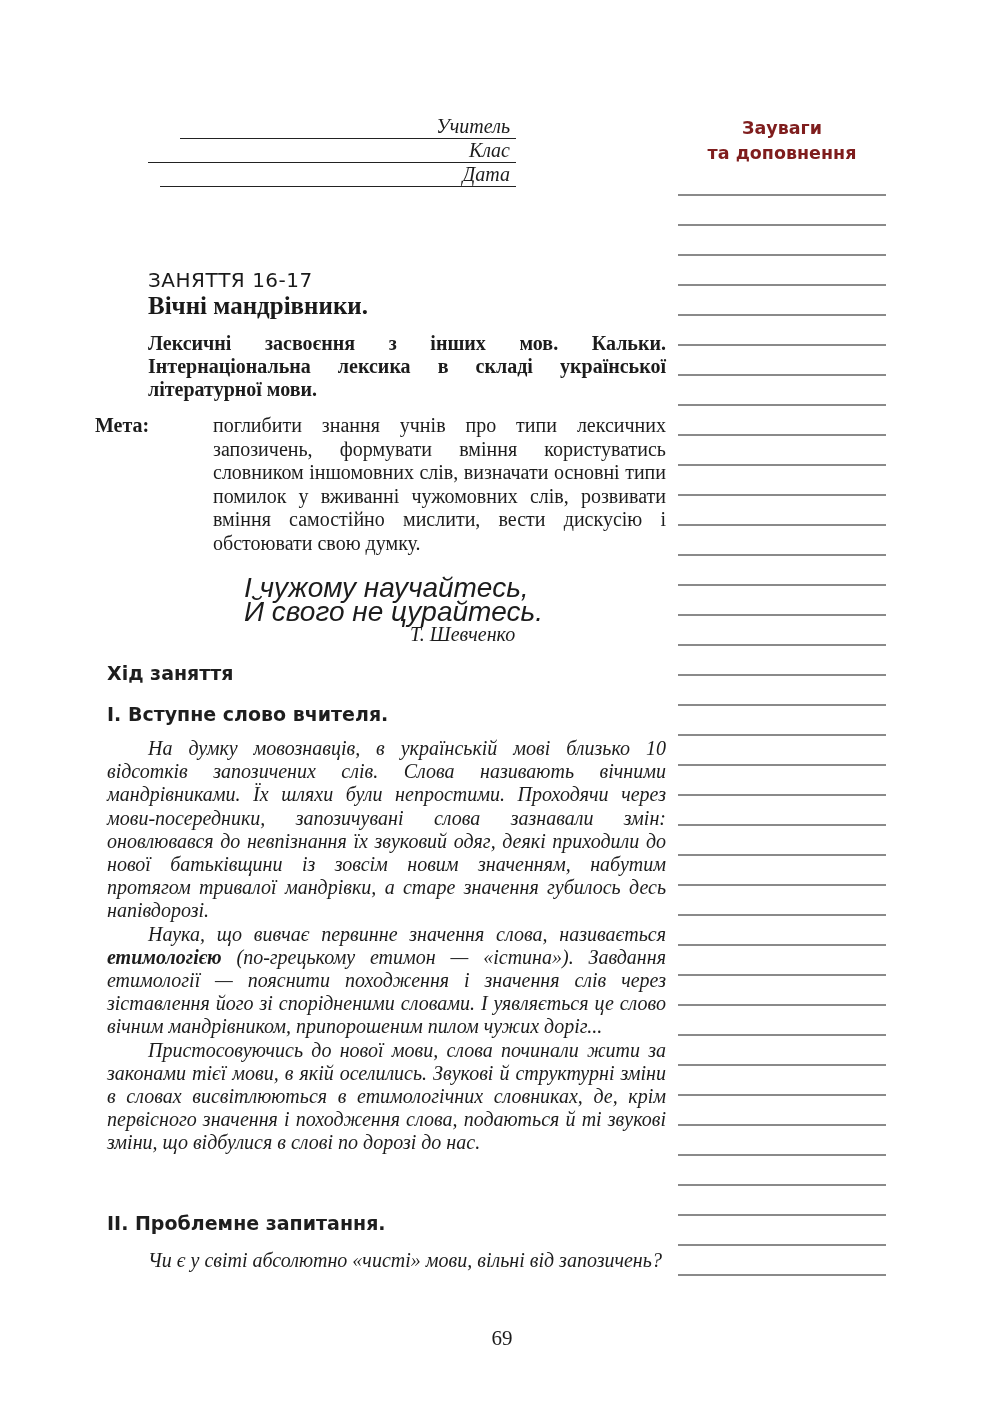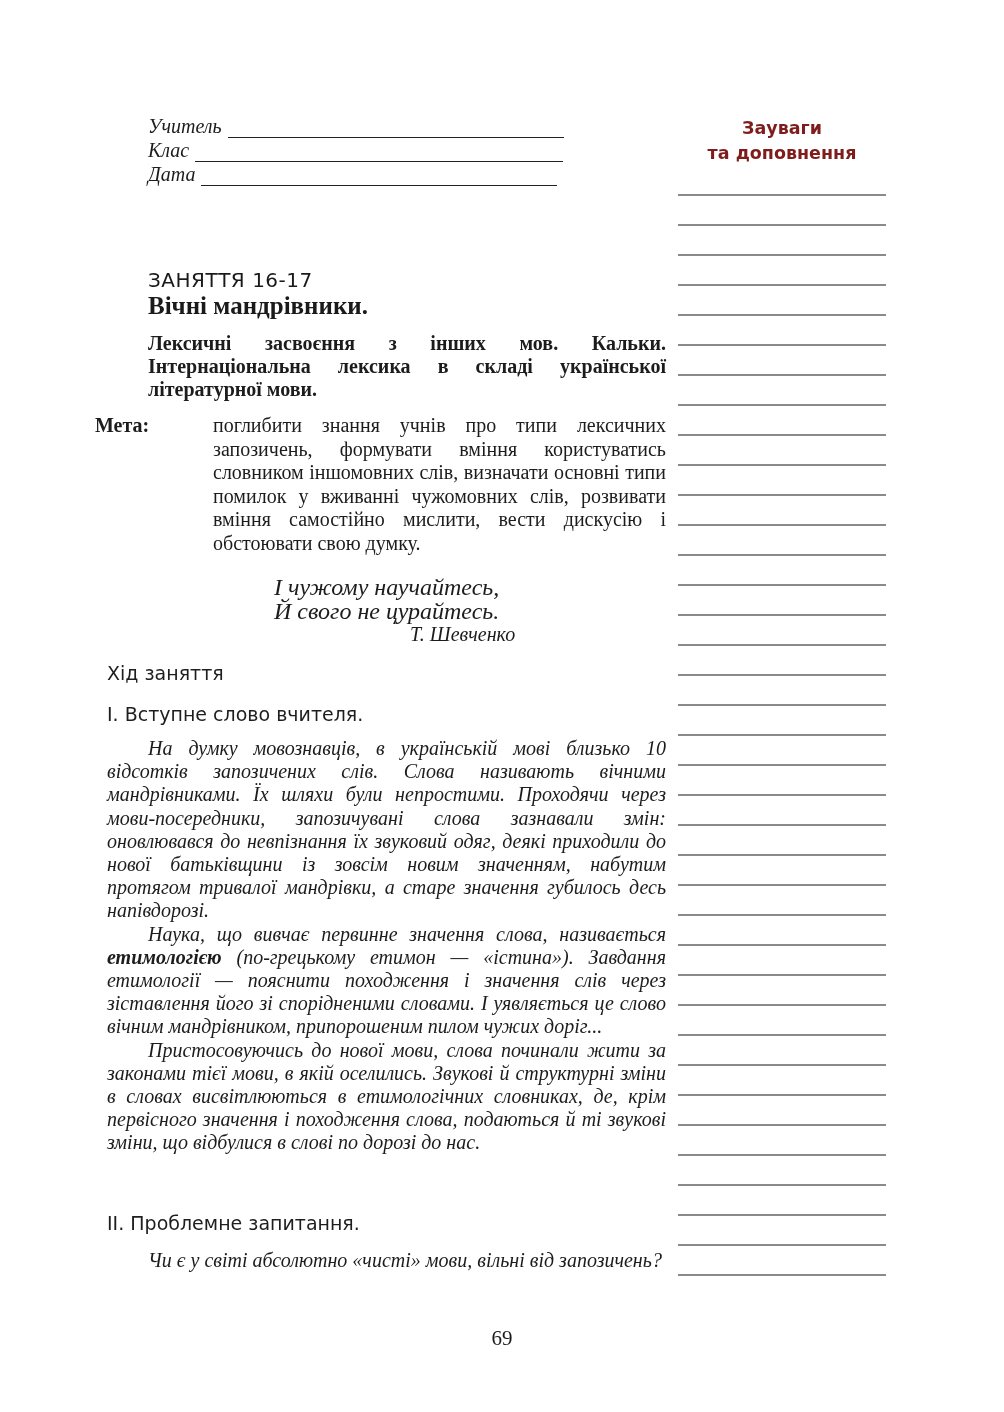--- a/index.html
+++ b/index.html
@@ -1,20 +1,20 @@
 <!DOCTYPE html>
 <html><head>
 <meta charset="utf-8">
 <style>
   html, body { margin: 0; padding: 0; background: #ffffff; }
   body { width: 1004px; height: 1412px; position: relative; overflow: hidden; color: #1c1c1c; }
 
   
   .form { position: absolute; left: 148px; top: 114px; }
-  .form-row { font-family: "Liberation Serif", serif; font-style: italic; font-size: 20px; line-height: 24px; display: flex; align-items: flex-end; height: 24px; }
+  .form-row { font-family: "Liberation Serif", serif; font-style: italic; font-size: 20px; line-height: 24px; display: flex; align-items: flex-end; height: 24px; flex-direction: column; }
   .form-row .lbl { margin-right: 6px; }
   .form-row .line { border-bottom: 1.3px solid #222; height: 18px; }
 
   
   .notes-title { position: absolute; left: 678px; top: 116px; width: 208px; text-align: center;
     font-family: "DejaVu Sans", sans-serif; font-weight: bold; font-size: 17.5px; line-height: 25px; color: #7f1d1d; }
   .notes-lines { position: absolute; left: 678px; top: 194px; width: 208px; }
   .note-line { height: 30px; border-top: 2px solid #8a8a8a; box-sizing: border-box; }
 
   
@@ -24,25 +24,25 @@
     font-size: 25px; color: #1a1a1a; }
   .lesson-sub { position: absolute; left: 148px; top: 332px; width: 518px; font-family: "Liberation Serif", serif; font-weight: bold;
     font-size: 20px; line-height: 23px; text-align: justify; }
 
   
   .goal-label { position: absolute; left: 95px; top: 414px; font-family: "Liberation Serif", serif; font-weight: bold; font-size: 20px; }
   .goal-text { position: absolute; left: 213px; top: 414px; width: 453px; font-family: "Liberation Serif", serif; font-size: 20px;
     line-height: 23.5px; text-align: justify; }
 
   
-  .epigraph { position: absolute; left: 274px; top: 576px; font-family: Liberation Serif, serif; font-style: italic; font-size: 24px; line-height: 23.5px; }
+  .epigraph { position: absolute; left: 244px; top: 576px; font-family: Liberation Sans, sans-serif; font-style: italic; font-size: 28px; line-height: 23.5px; }
   .epigraph-author { position: absolute; left: 410px; top: 623px; font-family: "Liberation Serif", serif; font-style: italic; font-size: 20px; line-height: 23.5px; }
 
   
-  .h-sec { position: absolute; left: 107px; font-family: "DejaVu Sans", sans-serif; font-weight: normal; font-size: 19px; color: #1e1e1e; }
+  .h-sec { position: absolute; left: 107px; font-family: "DejaVu Sans", sans-serif; font-weight: bold; font-size: 19px; color: #1e1e1e; }
 
   
   .body-block { position: absolute; left: 107px; width: 559px; font-family: "Liberation Serif", serif; font-size: 20px; line-height: 23.2px; text-align: justify; font-style: italic; }
   .body-block p { margin: 0; text-indent: 41px; }
   .body-block b { font-weight: bold; }
 
   .page-num { position: absolute; left: 0; width: 1004px; top: 1326px; text-align: center; font-family: "Liberation Serif", serif; font-size: 21px; }
 </style>
 </head>
 <body>

